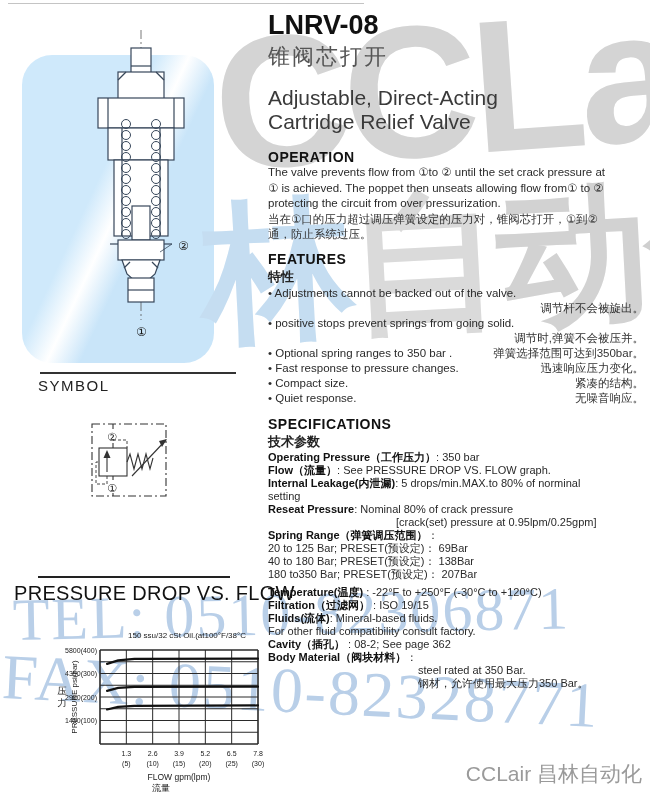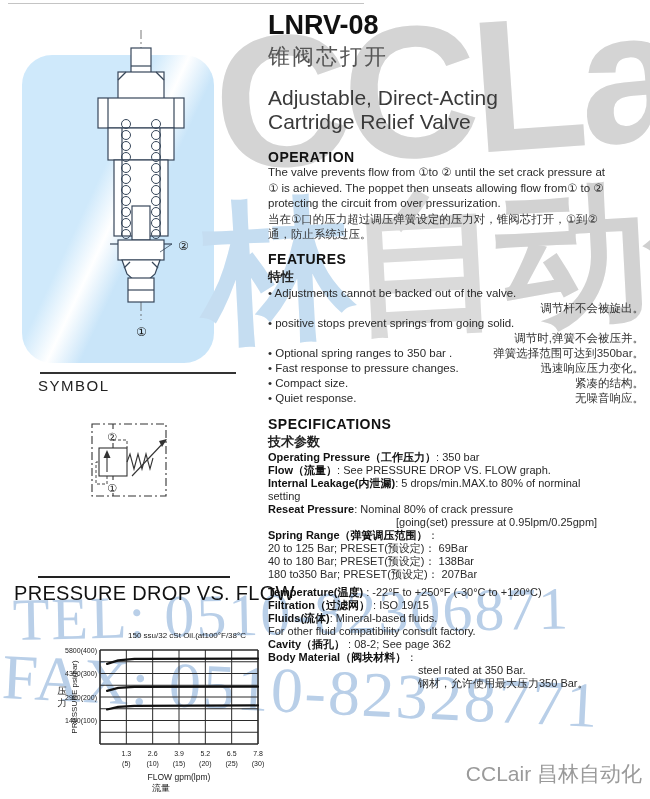--- a/index.html
+++ b/index.html
@@ -129,21 +129,21 @@
 
   <div class="content" id="specs">
     <div class="h-sec">SPECIFICATIONS</div>
     <div class="h-sec-cn">技术参数</div>
     <div id="spec-lines">
         <div class="spec-line"><b>Operating Pressure（工作压力）</b>: 350 bar</div>
         <div class="spec-line"><b>Flow（流量）</b>: See PRESSURE DROP VS. FLOW graph.</div>
         <div class="spec-line"><b>Internal Leakage(内泄漏)</b>: 5 drops/min.MAX.to 80% of norminal</div>
         <div class="spec-line">setting</div>
         <div class="spec-line"><b>Reseat Pressure</b>: Nominal 80% of crack pressure</div>
-        <div class="spec-line" style="padding-left: 128px;">[going(set) pressure at 0.95lpm/0.25gpm]</div>
+        <div class="spec-line" style="padding-left: 128px;">[crack(set) pressure at 0.95lpm/0.25gpm]</div>
         <div class="spec-line"><b>Spring Range（弹簧调压范围）</b>：</div>
         <div class="spec-line">20 to 125 Bar; PRESET(预设定)：  69Bar</div>
         <div class="spec-line">40 to 180 Bar; PRESET(预设定)：  138Bar</div>
         <div class="spec-line">180 to350 Bar; PRESET(预设定)：  207Bar</div>
         <div class="spec-line" style="margin-top: 5px;"><b>Temperature(温度)</b> : -22°F to +250°F (-30°C to +120°C)</div>
         <div class="spec-line"><b>Filtration（过滤网）</b> : ISO 19/15</div>
         <div class="spec-line"><b>Fluids(流体)</b>: Mineral-based fluids.</div>
         <div class="spec-line">For other fluid compatibility consult factory.</div>
         <div class="spec-line"><b>Cavity（插孔）</b> : 08-2; See page  362</div>
         <div class="spec-line"><b>Body Material（阀块材料）</b>：</div>

